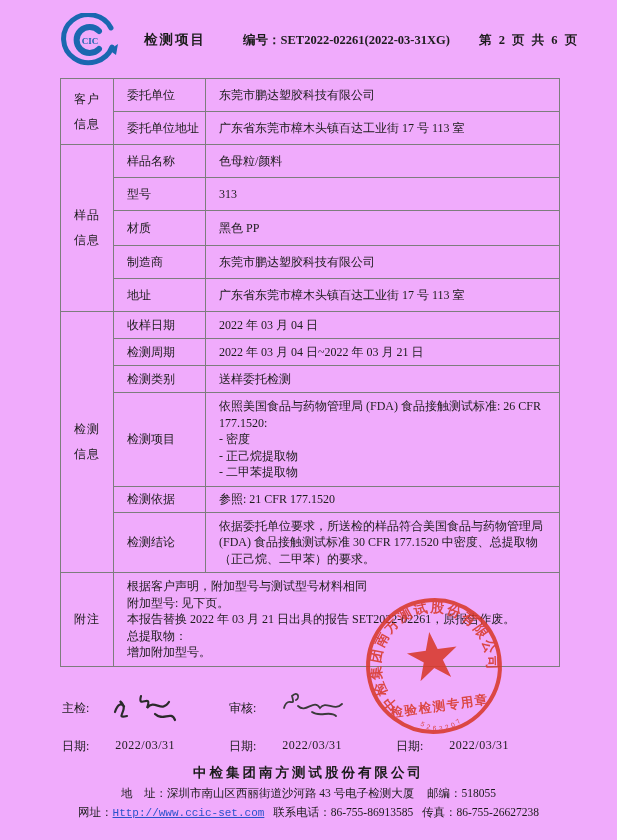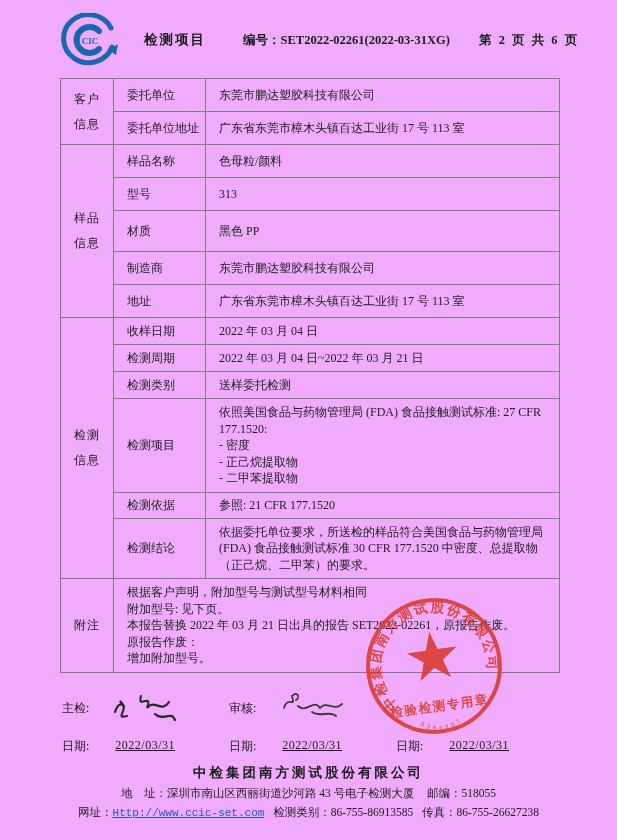--- a/index.html
+++ b/index.html
@@ -24,21 +24,21 @@
   .cellline { line-height:16.5px; }
   
   .sig-area { position:absolute; left:48px; top:686px; width:500px; height:70px; }
   .sig-row { position:absolute; left:0; top:0; width:100%; display:flex; }
   .sig-col { width:167px; display:flex; align-items:flex-start; }
   .sig-role { font-size:12px; padding-left:14px; padding-top:14px; white-space:nowrap; }
   .sig-ink { position:relative; z-index:6; margin-left:16px; }
   .date-row { position:absolute; left:0; top:52px; width:100%; display:flex; }
   .date-col { width:167px; display:flex; font-size:12px; }
   .date-lbl { padding-left:14px; }
-  .date-val { margin-left:26px; letter-spacing:.5px;text-decoration:underline; }
+  .date-val { margin-left:26px; letter-spacing:.5px; }
   
   .stamp { position:absolute; left:358px; top:590px; width:152px; height:152px;
            transform:rotate(-8deg); opacity:.88; z-index:4; }
   
   .footer { position:absolute; left:0; top:764px; width:617px; text-align:center; }
   .f-company { font-size:13.5px; font-weight:700; letter-spacing:3px; }
   .f-line { margin-top:4px; font-size:11.5px; }
   .f-link { color:#2a52cc; text-decoration:underline; font-family:"Liberation Mono","DejaVu Sans Mono",monospace; font-size:11px; }
 </style>
 </head>
@@ -82,21 +82,21 @@
         <div>样品</div>
         <div>信息</div>
       </td>
       <td class="lbl">样品名称</td>
       <td class="val">色母粒/颜料</td>
     </tr>
     <tr style="height:33px">
       <td class="lbl">型号</td>
       <td class="val">313</td>
     </tr>
-    <tr style="height:41px">
+    <tr style="height:35px">
       <td class="lbl">材质</td>
       <td class="val">黑色 PP</td>
     </tr>
     <tr style="height:33px">
       <td class="lbl">制造商</td>
       <td class="val">东莞市鹏达塑胶科技有限公司</td>
     </tr>
     <tr style="height:33px">
       <td class="lbl">地址</td>
       <td class="val">广东省东莞市樟木头镇百达工业街 17 号 113 室</td>
@@ -114,42 +114,42 @@
       <td class="lbl">检测周期</td>
       <td class="val">2022 年 03 月 04 日~2022 年 03 月 21 日</td>
     </tr>
     <tr style="height:27px">
       <td class="lbl">检测类别</td>
       <td class="val">送样委托检测</td>
     </tr>
     <tr style="height:82px">
       <td class="lbl">检测项目</td>
       <td class="multi">
-        <div class="cellline">依照美国食品与药物管理局 (FDA) 食品接触测试标准: 27 CFR 177.1520:</div>
+        <div class="cellline">依照美国食品与药物管理局 (FDA) 食品接触测试标准: 26 CFR 177.1520:</div>
         <div class="cellline">- 密度</div>
         <div class="cellline">- 正己烷提取物</div>
         <div class="cellline">- 二甲苯提取物</div>
       </td>
     </tr>
     <tr style="height:26px">
       <td class="lbl">检测依据</td>
       <td class="val">参照: 21 CFR 177.1520</td>
     </tr>
     <tr style="height:50px">
       <td class="lbl">检测结论</td>
       <td class="multi">依据委托单位要求，所送检的样品符合美国食品与药物管理局 (FDA) 食品接触测试标准 30 CFR 177.1520 中密度、总提取物（正己烷、二甲苯）的要求。</td>
     </tr>
 
     <tr style="height:92px">
       <td class="group">附注</td>
       <td class="multi" colspan="2">
         <div class="cellline">根据客户声明，附加型号与测试型号材料相同</div>
         <div class="cellline">附加型号: 见下页。</div>
         <div class="cellline">本报告替换 2022 年 03 月 21 日出具的报告 SET2022-02261，原报告作废。</div>
-        <div class="cellline">原报告作废：</div>
+        <div class="cellline">总提取物：</div>
         <div class="cellline">增加附加型号。</div>
       </td>
     </tr>
   </tbody>
     </table>
 
   <svg class="stamp" viewBox="-75 -75 150 150" aria-hidden="true">
     <defs>
       <path id="arcTop" d="M -40.5 33.8 A 53 53 0 1 1 40.5 33.8" fill="none"></path>
       <path id="arcBottom" d="M -27 50 A 33 33 0 0 0 27 50" fill="none"></path>
@@ -205,18 +205,18 @@
   </div>
 
   <div class="footer">
     <div class="f-company">中检集团南方测试股份有限公司</div>
     <div class="f-line">
       <span>地　址：</span><span>深圳市南山区西丽街道沙河路 43 号电子检测大厦</span>
       <span style="margin-left:10px">邮编：</span><span>518055</span>
     </div>
     <div class="f-line">
       <span>网址：</span><a class="f-link" href="#">Http://www.ccic-set.com</a>
-      <span style="margin-left:6px">检测类别：</span><span>86-755-86913585</span>
+      <span style="margin-left:6px">联系电话：</span><span>86-755-86913585</span>
       <span style="margin-left:6px">传真：</span><span>86-755-26627238</span>
     </div>
   </div>
 
 </div>
 
 </body></html>

